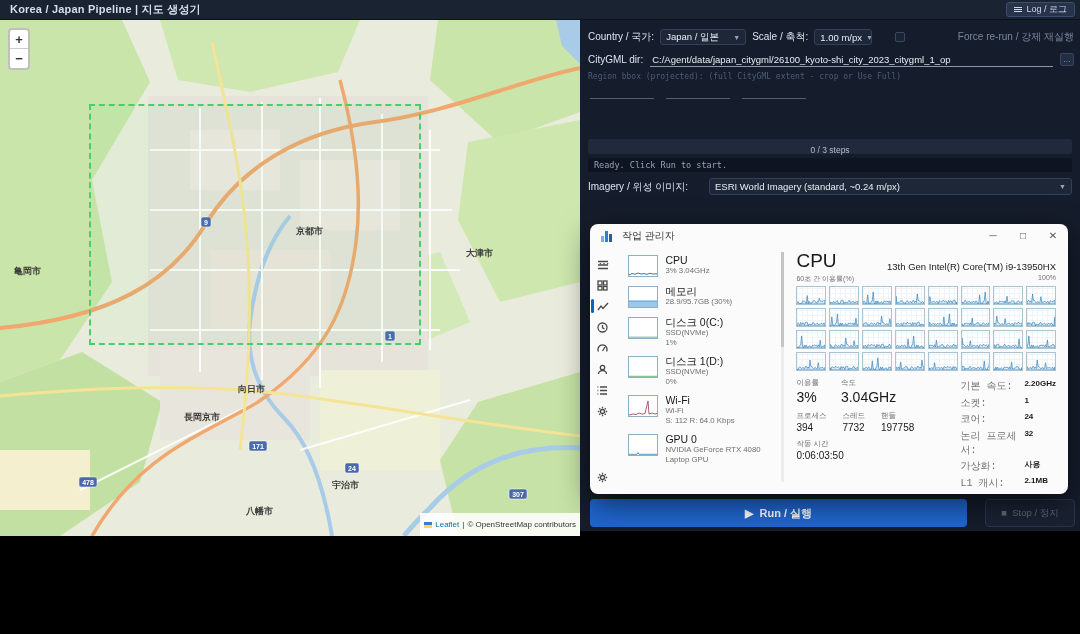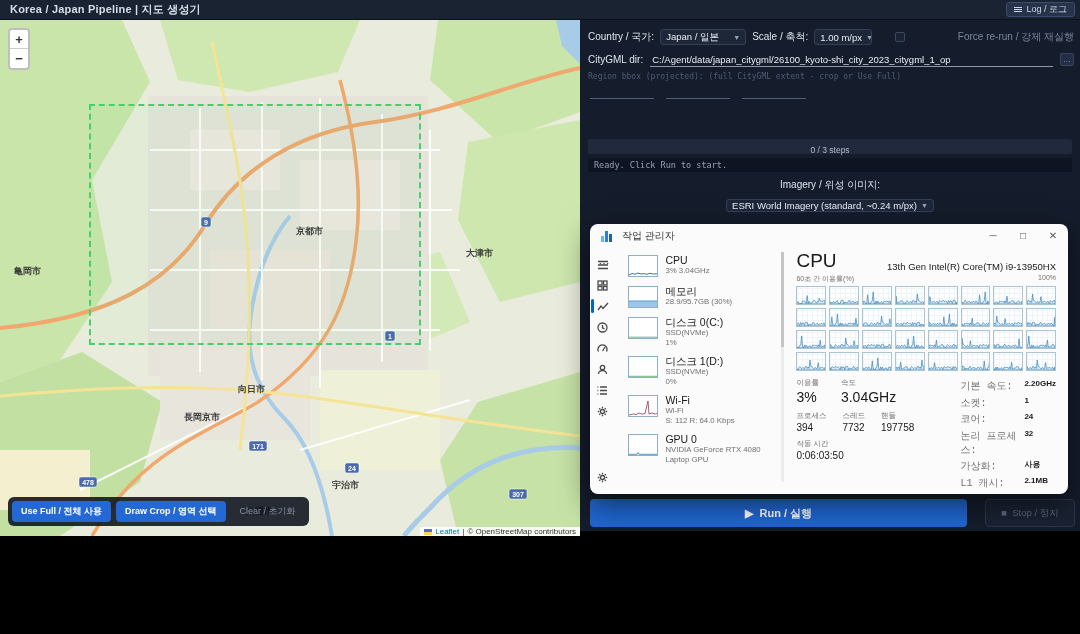--- a/index.html
+++ b/index.html
@@ -17,21 +17,21 @@
   .map { position:absolute; left:0; top:20px; width:580px; height:516px; overflow:hidden; background:#e9ecdc; }
   .map svg.basemap { position:absolute; left:0; top:0; }
   .zoomctl { position:absolute; left:8px; top:8px; width:22px; background:#fff; border:2px solid rgba(0,0,0,.25); border-radius:4px; overflow:hidden; z-index:5; }
   .zoomctl div { width:100%; height:19px; text-align:center; font-size:13px; font-weight:bold; color:#333; line-height:19px; cursor:pointer; }
   .zoomctl div:first-child { border-bottom:1px solid #ccc; }
   .crop-rect { position:absolute; left:89px; top:84px; width:332px; height:241px; border:2px dashed #45d06c; background:rgba(69,208,108,.05); z-index:4; }
   .map-btnbar { position:absolute; left:8px; bottom:10px; background:rgba(10,16,28,.88); border-radius:6px; padding:4px; display:flex; gap:5px; z-index:6; align-items:center; }
   .map-btn { border:none; border-radius:4px; font-size:9px; font-weight:bold; padding:4px 9px; cursor:pointer; font-family:inherit; }
   .map-btn.blue { background:#2468d6; color:#fff; }
   .map-btn.ghost { background:transparent; color:#8a93a5; font-weight:normal; }
-  .attribution { position:absolute; right:0; bottom:0; background:rgba(255,255,255,.85); font-size:8px; color:#333; padding:0 4px; z-index:6; display:flex; gap:3px; align-items:center;margin-top:34px; }
+  .attribution { position:absolute; right:0; bottom:0; background:rgba(255,255,255,.85); font-size:8px; color:#333; padding:7px 4px; z-index:6; display:flex; gap:3px; align-items:center;margin-top:34px; }
   .attribution .lnk { color:#0078a8; }
   .flag { display:inline-block; width:8px; height:6px; background:linear-gradient(#4575d0 50%, #ffd948 50%); }
   .maplabel { font-size:9px; fill:#3c3c3c; font-weight:bold; }
   .badge-rect { fill:#4a69b0; stroke:#fff; stroke-width:.5; }
   .badge-text { fill:#fff; font-size:7px; font-weight:bold; text-anchor:middle; }
 
   
   .panel { position:absolute; left:580px; top:20px; width:500px; height:511px; background:#151c2b; }
   .lab { color:#dde4ef; font-size:10px; white-space:nowrap; }
   .dim { color:#7a879c;margin-left:48px; }
@@ -45,21 +45,21 @@
   .row-citygml { position:absolute; left:8px; top:32px; right:6px; display:flex; align-items:center; gap:7px; }
   .path-input { flex:1; background:transparent; border:none; border-bottom:1px solid #8b97ab; color:#e8edf5; font-size:9.5px; height:15px; padding:0 2px; font-family:inherit; }
   .browse-btn { width:14px; height:13px; background:#232e44; border:1px solid #364361; border-radius:2px; color:#9aa6bc; font-size:8px; line-height:11px; text-align:center; cursor:pointer; }
   .bbox-label { position:absolute; left:8px; top:52px; font-family:"DejaVu Sans Mono", monospace; font-size:8px; color:#4e5c77; }
   .bbox-inputs { position:absolute; left:10px; top:67px; display:flex; gap:12px; }
   .bbox-field { width:64px; height:12px; border-bottom:1px solid #515f7a; }
   .progress { position:absolute; left:8px; top:119px; right:8px; height:15px; background:#202a3c; border-radius:2px; text-align:center; }
   .progress span { font-size:8.5px; color:#b4bdcd; line-height:15px;text-align:center; }
   .statusbox { position:absolute; left:8px; top:138px; right:8px; height:14px; background:#0e1421; display:flex; align-items:center; }
   .statusbox span { font-family:"DejaVu Sans Mono", monospace; font-size:8.5px; color:#93a1b5; margin-left:6px; }
-  .row-imagery { position:absolute; left:8px; top:158px; right:8px; display:flex; align-items:center; gap:7px;flex-direction:column; }
+  .row-imagery { position:absolute; left:8px; top:158px; right:8px; display:flex; align-items:center; gap:21px; }
   .row-fromstep { position:absolute; left:8px; top:181px; right:8px; display:flex; align-items:center; gap:7px; }
   .wide-select { flex:1; height:17px; }
   .runstop { position:absolute; left:10px; top:479px; right:5px; display:flex; }
   .run-btn { width:377px; height:28px; background:#2066d0; border:none; border-radius:4px; color:#fff; font-size:11px; font-weight:bold; cursor:pointer; font-family:inherit; }
   .stop-btn { margin-left:18px; width:90px; height:28px; background:#1a2232; border:1px solid #2a3550; border-radius:4px; color:#5d6a82; font-size:9.5px; cursor:default; font-family:inherit; }
 
   
   .tm { position:absolute; left:590px; top:224px; width:478px; height:270px; background:#fbfbfb; border-radius:8px; box-shadow:0 10px 30px rgba(0,0,0,.55); overflow:hidden; color:#1a1a1a; }
   .tm-titlebar { height:24px; display:flex; align-items:center; }
   .tm-appicon { display:flex; align-items:flex-end; gap:1px; margin-left:11px; height:11px; }
@@ -210,25 +210,20 @@
         </g>
     </svg>
 
     <div class="zoomctl">
       <div>+</div>
       <div>−</div>
     </div>
 
     <div class="crop-rect"></div>
 
-    <div class="map-btnbar">
-      <button class="map-btn blue">Use Full / 전체 사용</button>
-      <button class="map-btn blue">Draw Crop / 영역 선택</button>
-      <button class="map-btn ghost">Clear / 초기화</button>
-    </div>
 
     <div class="attribution">
       <span class="flag"></span>
       <span class="lnk">Leaflet</span>
       <span>|</span>
       <span>© OpenStreetMap contributors</span>
     </div>
   </div>
 
   <div class="panel">
@@ -666,21 +661,21 @@
                   </div>
                   <div class="detail-row">
                     <span class="detail-label">소켓:</span>
                     <span class="detail-value">1</span>
                   </div>
                   <div class="detail-row">
                     <span class="detail-label">코어:</span>
                     <span class="detail-value">24</span>
                   </div>
                   <div class="detail-row">
-                    <span class="detail-label">논리 프로세스:</span>
+                    <span class="detail-label">논리 프로세서:</span>
                     <span class="detail-value">32</span>
                   </div>
                   <div class="detail-row">
                     <span class="detail-label">가상화:</span>
                     <span class="detail-value">사용</span>
                   </div>
                   <div class="detail-row">
                     <span class="detail-label">L1 캐시:</span>
                     <span class="detail-value">2.1MB</span>
                   </div>

